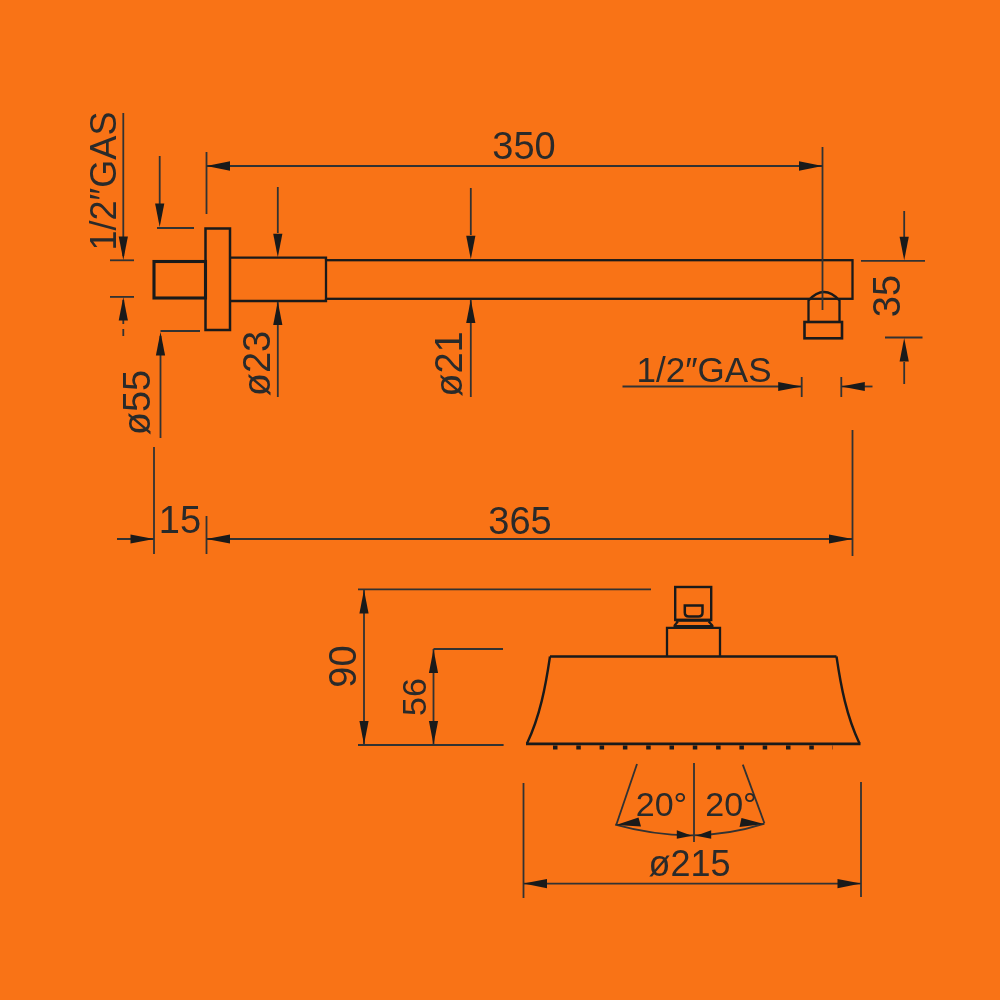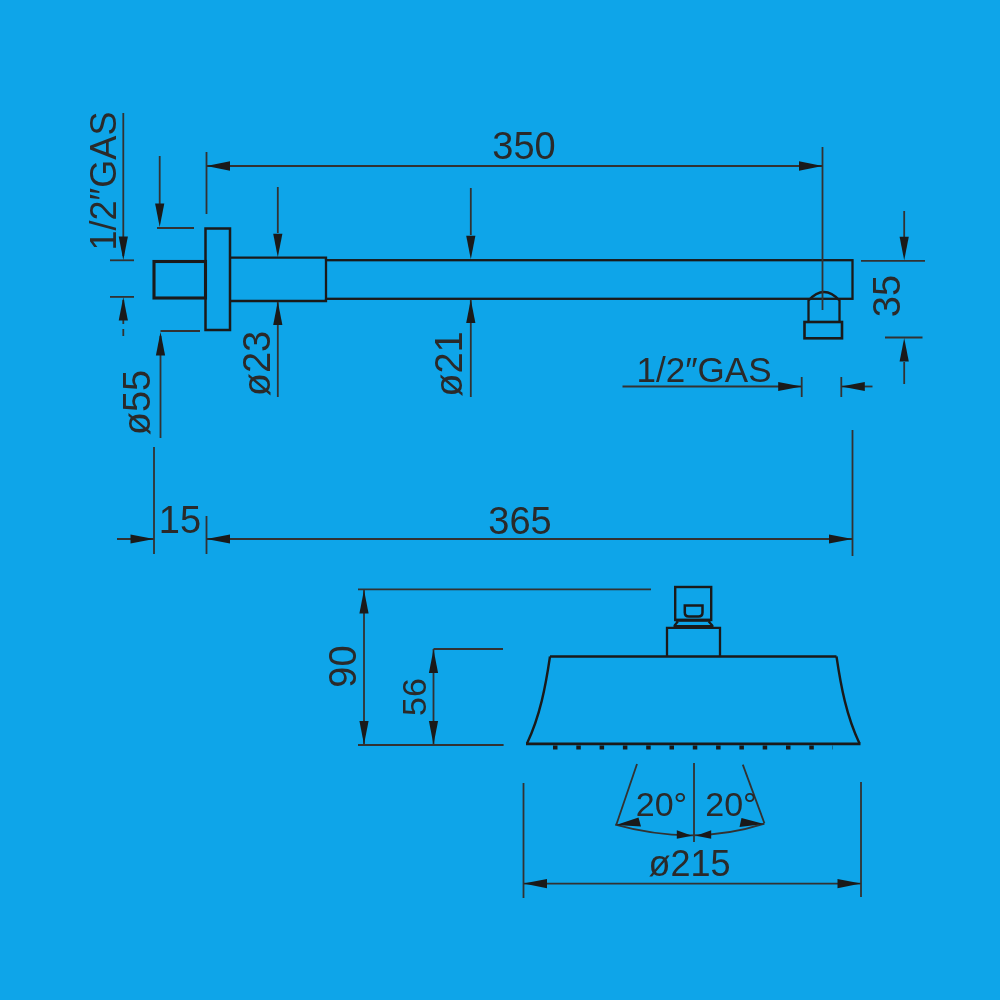--- a/index.html
+++ b/index.html
@@ -1,16 +1,16 @@
 <!DOCTYPE html>
 <html><head>
 <meta charset="utf-8">
 <style>
   html,body{margin:0;padding:0;background:#ffffff;}
-  .page{position:relative;width:1000px;height:1000px;background:#0ea5e9;overflow:hidden;}
+  .page{position:relative;width:1000px;height:1000px;background:#f97316;overflow:hidden;}
   svg{position:absolute;left:0;top:0;}
   text{font-family:"Liberation Sans", sans-serif;fill:#2a2a2a;}
 </style>
 </head>
 <body>
 <div class="page">
 <svg width="1000" height="1000" viewBox="0 0 1000 1000">
   <g stroke="#1a1a1a" fill="none" stroke-width="2.3">
 
     <rect x="154" y="261.5" width="51.5" height="36.5" stroke-width="3.1"></rect>

